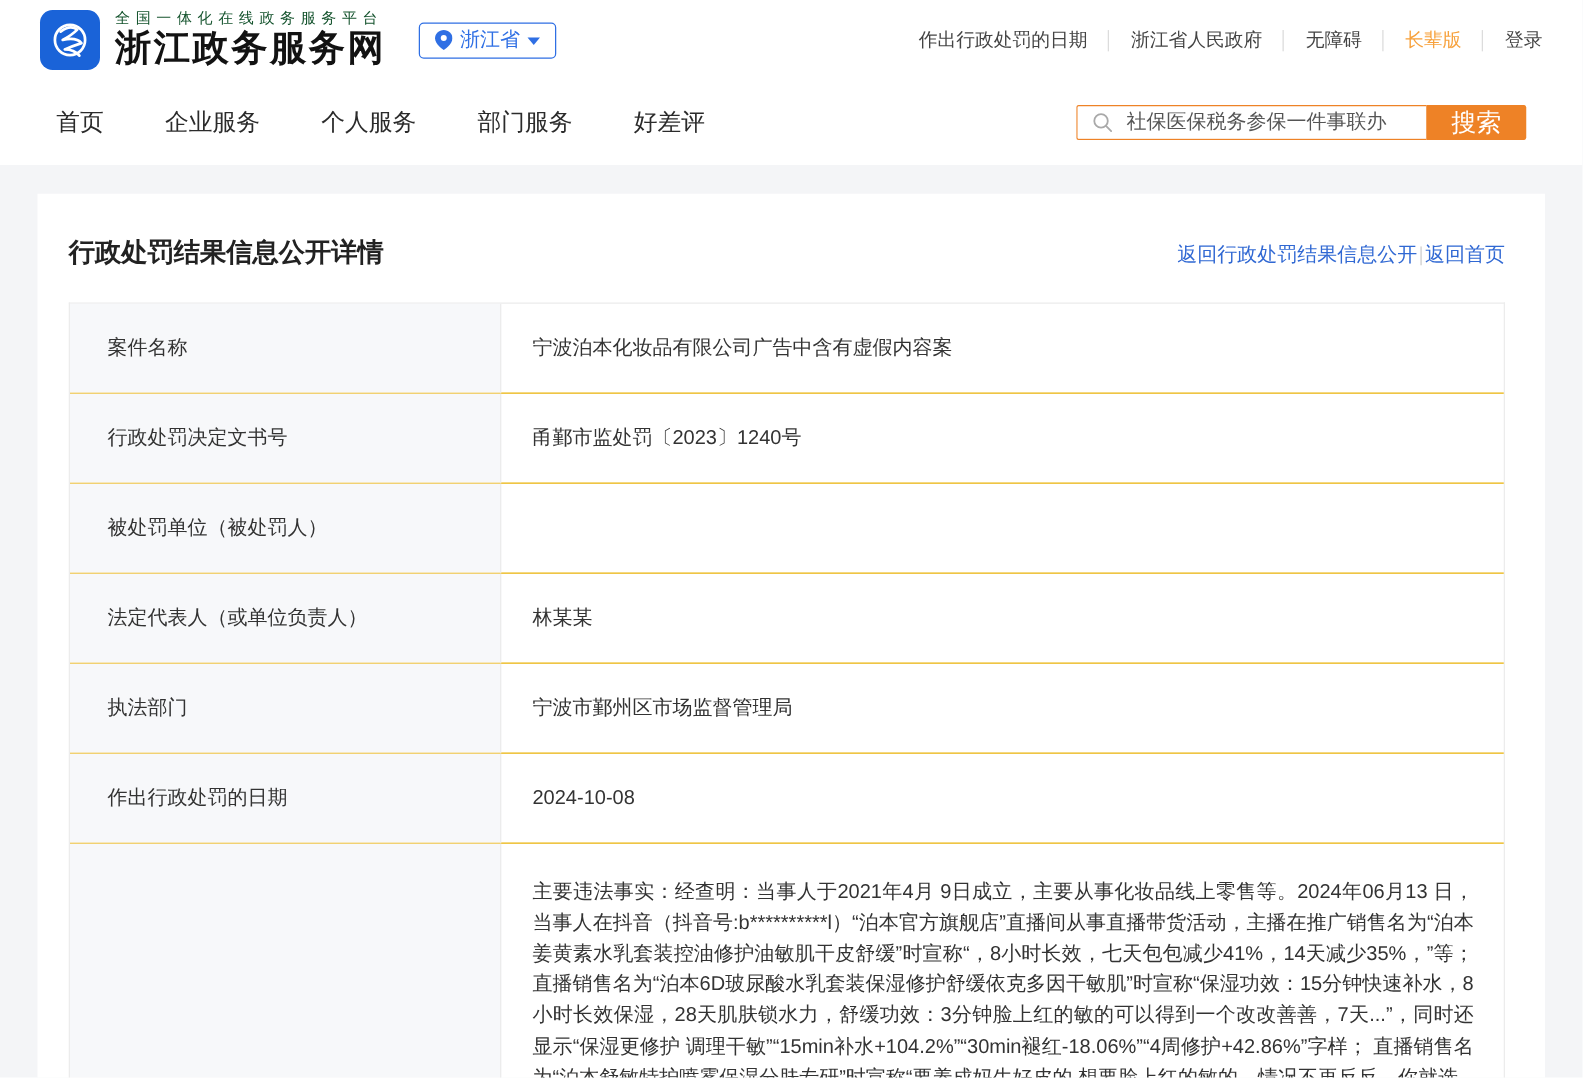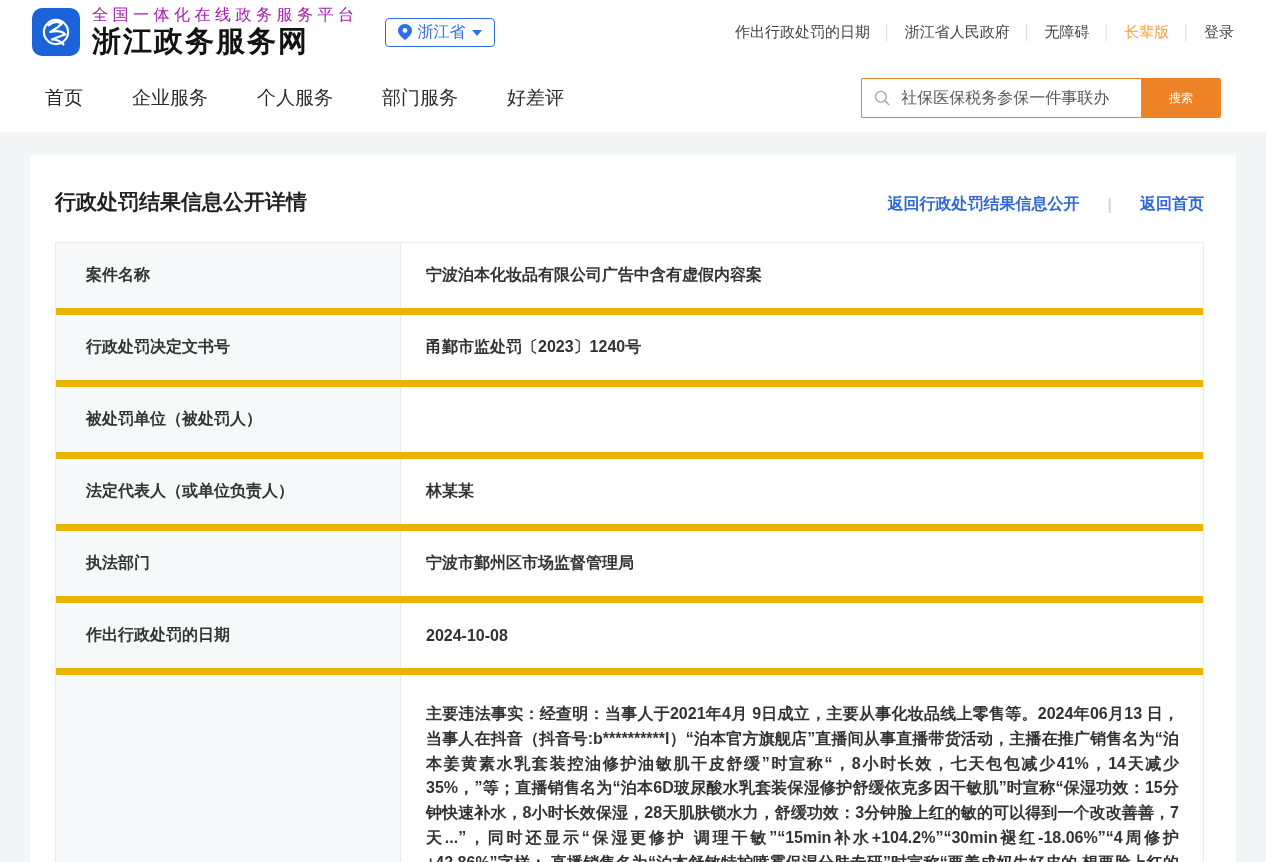--- a/index.html
+++ b/index.html
@@ -13,70 +13,70 @@
   a { text-decoration: none; }
 
   
   .header { background: #fff; }
   .header-top { display: flex; align-items: center; height: 64px; padding: 0 32px; }
   .logo-box {
     width: 48px; height: 48px; background: #1a63d8; border-radius: 10px;
     display: flex; align-items: center; justify-content: center; flex: 0 0 auto; cursor: pointer;
   }
   .brand { margin-left: 12px; line-height: 1.1; }
-  .brand-tagline { display: block; font-size: 16px; color: #a21caf; letter-spacing: 4.5px; margin-bottom: 3px; }
+  .brand-tagline { display: block; font-size: 12px; color: #14532d; letter-spacing: 4.5px; margin-bottom: 3px; }
   .brand-name { display: block; font-size: 29px; font-weight: 700; color: #121212; letter-spacing: 2px; font-family: "Liberation Serif", serif; }
   .region-btn {
     margin-left: 26px; display: inline-flex; align-items: center; gap: 6px;
     border: 1px solid #2f6fe4; border-radius: 4px; padding: 3px 12px;
     color: #2f6fe4; font-size: 16px; background: #fff; cursor: pointer;
   }
   .caret-down {
     width: 0; height: 0; display: inline-block;
     border-left: 5px solid transparent; border-right: 5px solid transparent;
     border-top: 6px solid #2f6fe4; margin-top: 2px;
   }
   .top-links { margin-left: auto; display: flex; align-items: center; gap: 13px; font-size: 15px; color: #444; }
   .top-links .lnk { color: #444; cursor: pointer; }
   .top-links .lnk.elder { color: #f7a13c; }
   .top-sep { color: #dcdcdc; font-size: 14px; }
 
   .nav-row { display: flex; align-items: center; height: 68px; padding: 0 45px; }
   .nav-item { font-size: 19px; color: #2b2b2b; margin-right: 49px; cursor: pointer; white-space: nowrap; }
-  .search-wrap { margin-left: auto; display: flex; height: 40px; }
+  .search-wrap { margin-left: auto; display: flex; height: 28px; }
   .search-input-box {
     display: flex; align-items: center; gap: 9px;
     border: 1px solid #ee8226; border-right: none; background: #fff;
     width: 280px; padding: 0 12px; border-radius: 2px 0 0 2px;
   }
   .search-input-box input {
     border: none; outline: none; font-size: 16px; color: #333; width: 100%;
     font-family: "Liberation Sans", sans-serif; background: transparent;
   }
   .search-input-box input::placeholder { color: #555; opacity: 1; }
   .search-btn {
-    width: 80px; background: #ee8226; color: #fff; font-size: 12px;
+    width: 80px; background: #ee8226; color: #fff; font-size: 20px;
     border: none; border-radius: 0 2px 2px 0; cursor: pointer;
     font-family: "Liberation Sans", sans-serif;
   }
 
   
   .main-card {
     margin: 23px 30px 0; background: #fff;
     min-height: 707px; padding: 33px 32px 0 25px;
   }
   .card-header { display: flex; justify-content: space-between; align-items: baseline; padding-left: 0; }
   .page-title { font-size: 21px; font-weight: 700; color: #222; margin: 0; }
-  .back-links { display: flex; align-items: center; gap: 28px; font-size: 16px; font-weight: bold; }
+  .back-links { display: flex; align-items: center; gap: 1px; font-size: 16px; }
   .back-links a { color: #3068d3; cursor: pointer; }
   .bl-sep { color: #d8d8d8; }
 
   
   .detail-table { margin-top: 26px; border: 1px solid #ececec; border-bottom: none; }
-  .t-row { display: flex; border-bottom: 7px solid #eab308; min-height: 72px; font-weight: bold; }
+  .t-row { display: flex; border-bottom: 1px solid #eab308; min-height: 72px; }
   .t-label {
     width: 345px; flex: 0 0 345px; background: #f7f8fa; border-right: 1px solid #ececec;
     padding: 0 30px; display: flex; align-items: center; font-size: 16px; color: #333;
   }
   .t-value { flex: 1; padding: 0 25px; display: flex; align-items: center; font-size: 16px; color: #333; }
   .t-row.tall { min-height: 186px; }
   .t-row.tall .t-value {
     display: block; padding: 27px 24px 20px 25px;
     line-height: 24.8px; text-align: justify;
   }

